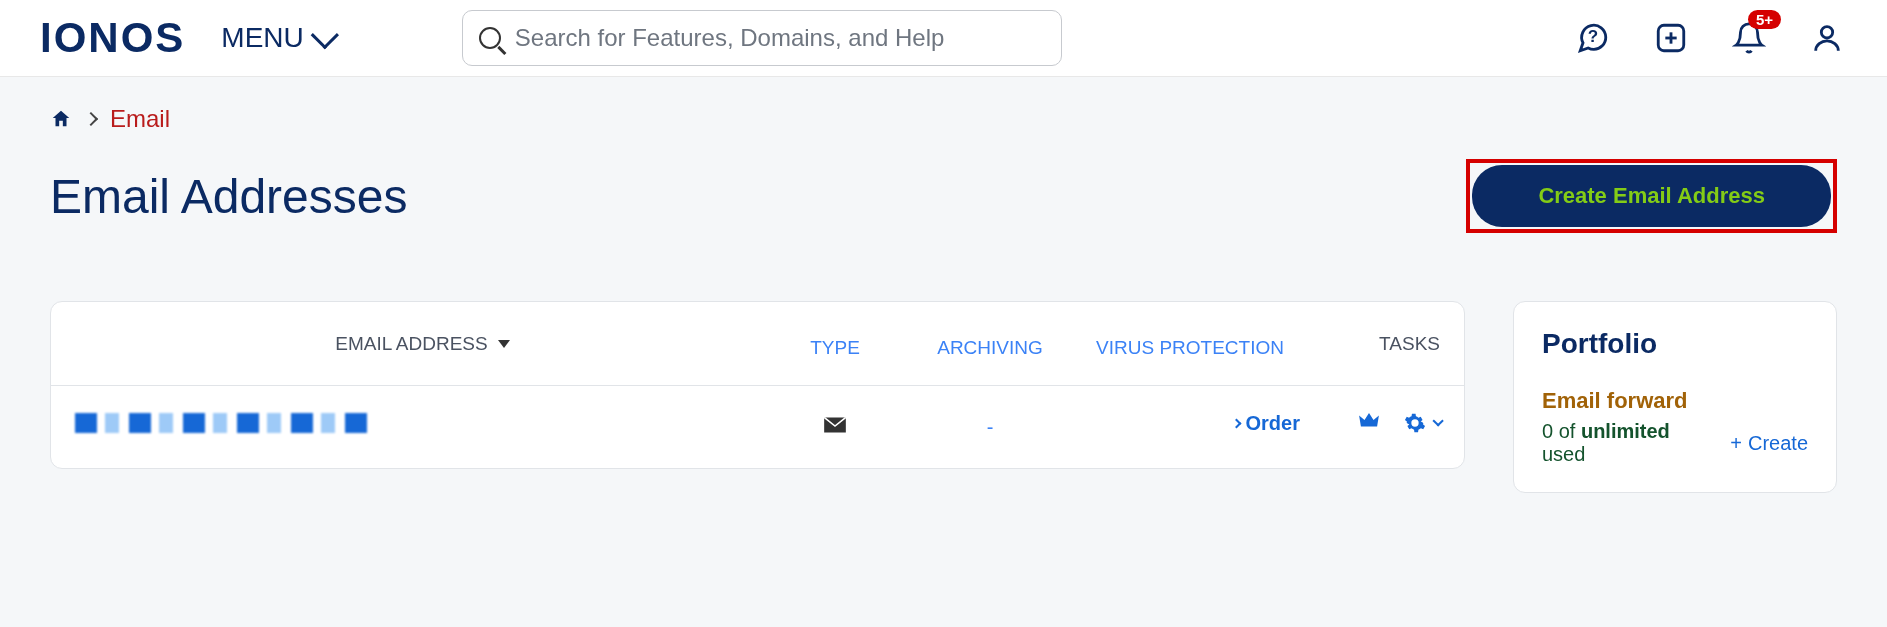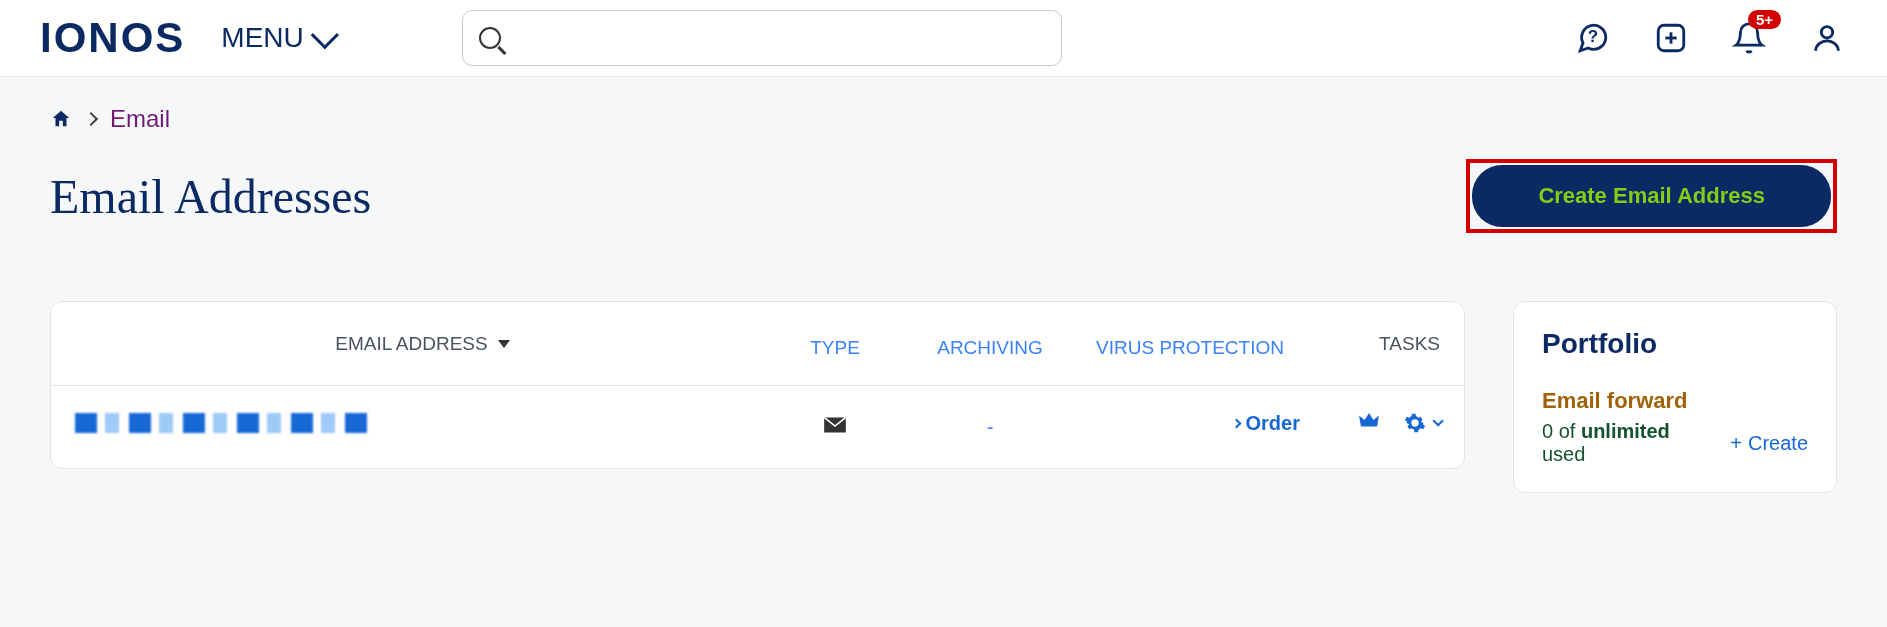--- a/index.html
+++ b/index.html
@@ -96,41 +96,40 @@
       font-weight: 700;
       padding: 1px 8px;
       border-radius: 12px;
     }
     .page {
       padding: 28px 50px 40px;
     }
     .breadcrumb {
       display: flex; align-items: center; gap: 14px;
       font-size: 24px;
-      color: #701a75;
+      color: #b91c1c;
       margin-bottom: 26px;
     }
     .home-icon {
       width: 22px; height: 22px;
     }
     .bc-chevron {
       width: 10px; height: 10px;
       border-right: 2px solid #444;
       border-bottom: 2px solid #444;
       transform: rotate(-45deg);
     }
     .title-row {
       display: flex; justify-content: space-between; align-items: center;
       margin-bottom: 68px;
     }
     .page-title {
       font-size: 48px;
       font-weight: 400;
       color: #0b2a63;
-      font-family: Liberation Serif, serif;
     }
     .primary-btn-wrap {
       border: 4px solid #d50000;
       padding: 2px;
     }
     .primary-btn {
       background: #0b2a63;
       color: #84cc16;
       font-size: 22px;
       font-weight: 600;
@@ -209,20 +208,21 @@
 <body>
 
 <div class="topbar">
   <div class="logo">IONOS</div>
   <div class="menu-btn">
     <span>MENU</span>
     <span class="chevron-down"></span>
   </div>
   <div class="search-wrap">
     <span class="search-icon"></span>
+    <input type="text" placeholder="Search for Features, Domains, and Help" style="">
   </div>
   <div class="topbar-icons">
     <div class="icon-btn">
       <svg class="svg-icon" width="34" height="34" viewBox="0 0 24 24">
           <path d="M21 11.5a8.38 8.38 0 0 1-8.5 8.5 8.5 8.5 0 0 1-3.9-.95L3 21l1.95-5.6A8.5 8.5 0 1 1 21 11.5z"></path>
           <text x="12" y="15" text-anchor="middle" font-size="12" fill="#0b2a63" stroke="none" font-weight="700">?</text>
         </svg>
     </div>
     <div class="icon-btn">
       <svg class="svg-icon" width="34" height="34" viewBox="0 0 24 24">

